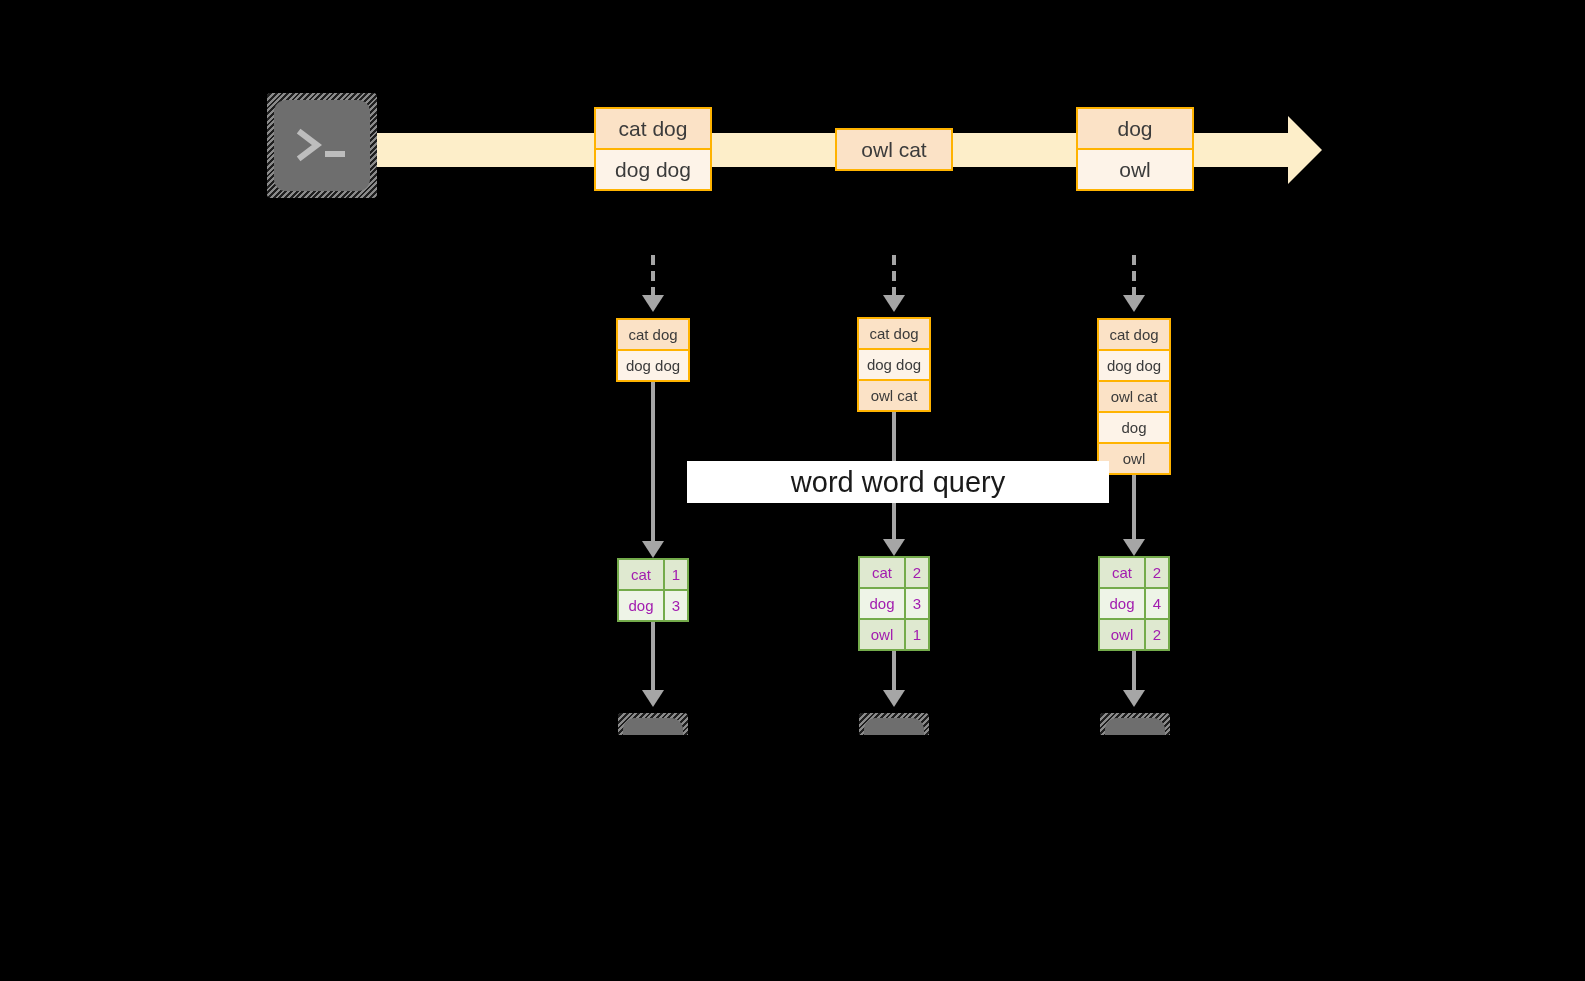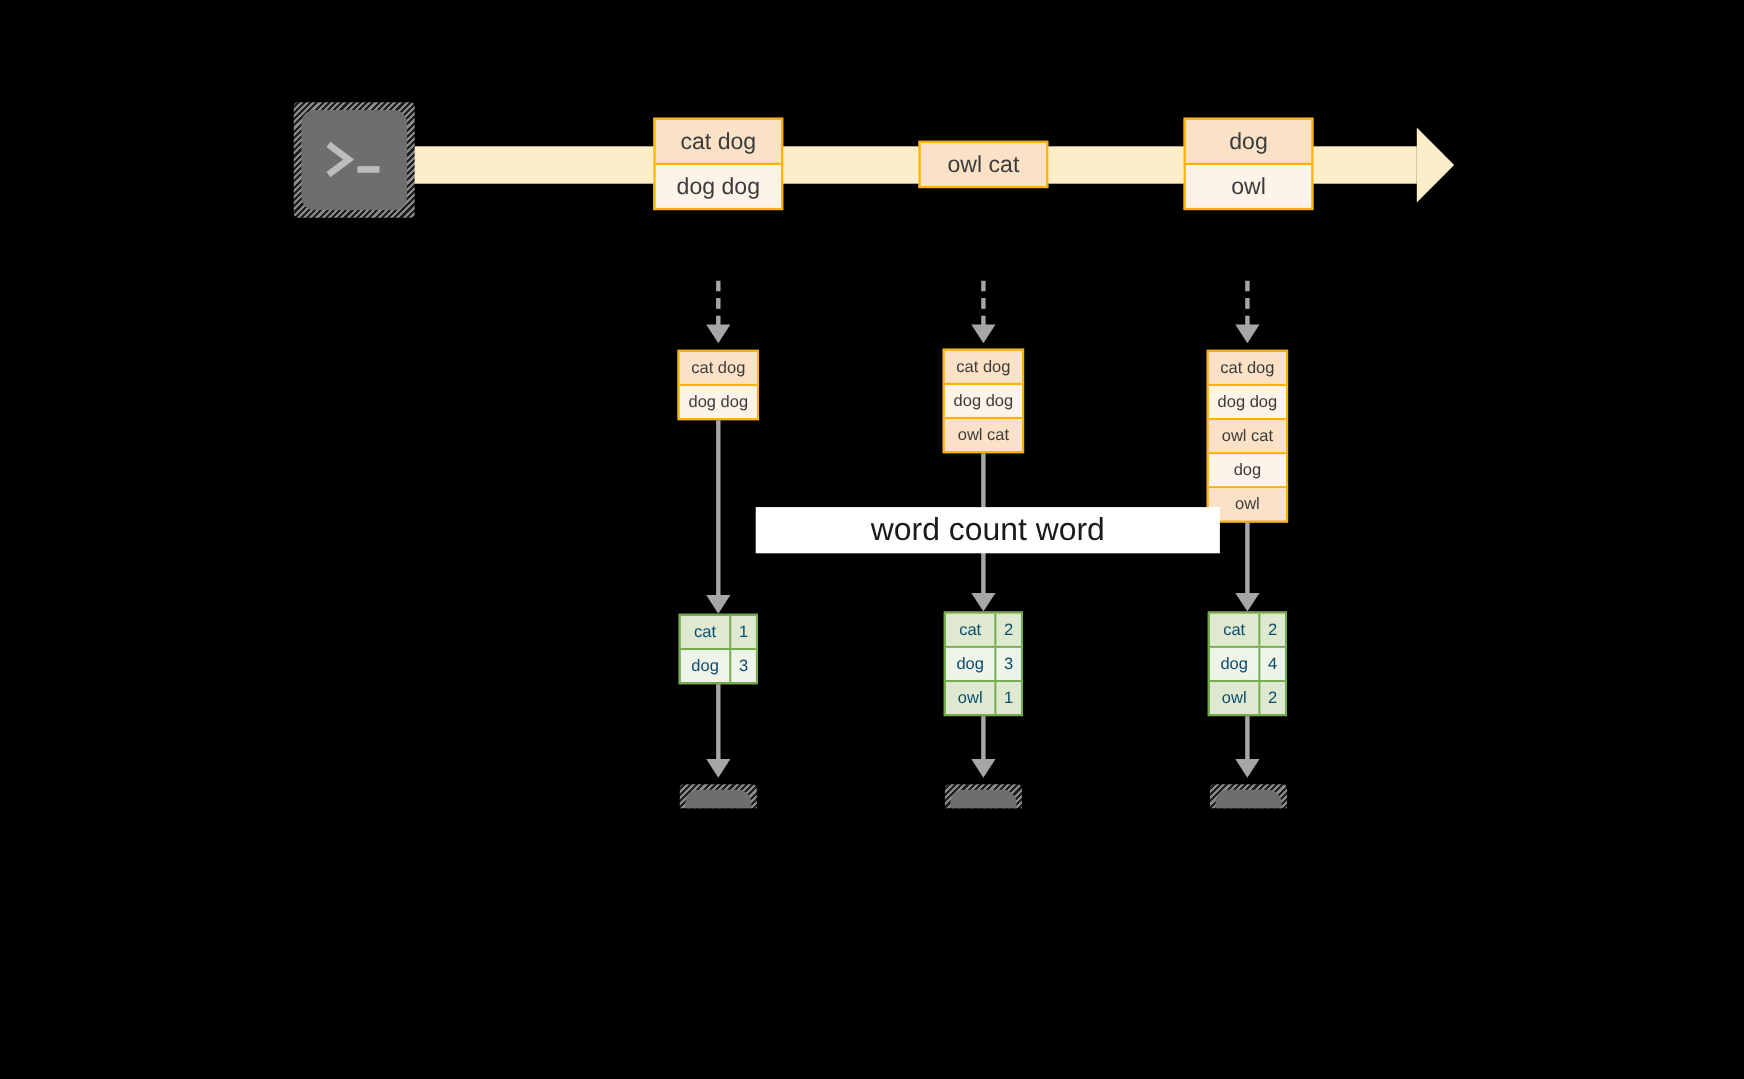--- a/index.html
+++ b/index.html
@@ -110,21 +110,21 @@
     flex: 1 1 0;
     display: flex;
     border-bottom: 2px solid #74ab4b;
   }
   .gtable .grow:last-child { border-bottom: none; }
   .gtable .gcell {
     box-sizing: border-box;
     display: flex;
     align-items: center;
     justify-content: center;
-    color: #0c4a6e;
+    color: #a21caf;
     white-space: nowrap;
     line-height: 1;
   }
   .gtable .gcell.word { flex: 0 0 46px; border-right: 2px solid #74ab4b; }
   .gtable .gcell.cnt  { flex: 1 1 auto; }
   .gtable .grow.dark  .gcell { background: #dfe9d0; }
   .gtable .grow.light .gcell { background: #eef4e7; }
 
   
   .vline {
@@ -289,15 +289,15 @@
 
   <div class="term" style="left:1100px; top:713px; width:70px; height:70px;">
     <div class="term-inner" style="inset:5px;">
       <svg width="44" height="28" viewBox="0 0 70 44" aria-hidden="true">
         <path d="M14 9 L30 21 L14 33" fill="none" stroke="#bdbdbd" stroke-width="6" stroke-linecap="square" stroke-linejoin="miter"></path>
         <rect x="38" y="27" width="20" height="6" fill="#bdbdbd"></rect>
       </svg>
     </div>
   </div>
 
-  <div class="wlabel" style="left:687px; top:461px; width:422px; height:42px; font-size:29px;">word count word</div>
+  <div class="wlabel" style="left:687px; top:461px; width:422px; height:42px; font-size:29px;">word word query</div>
 
 </div>
 
 </body></html>

